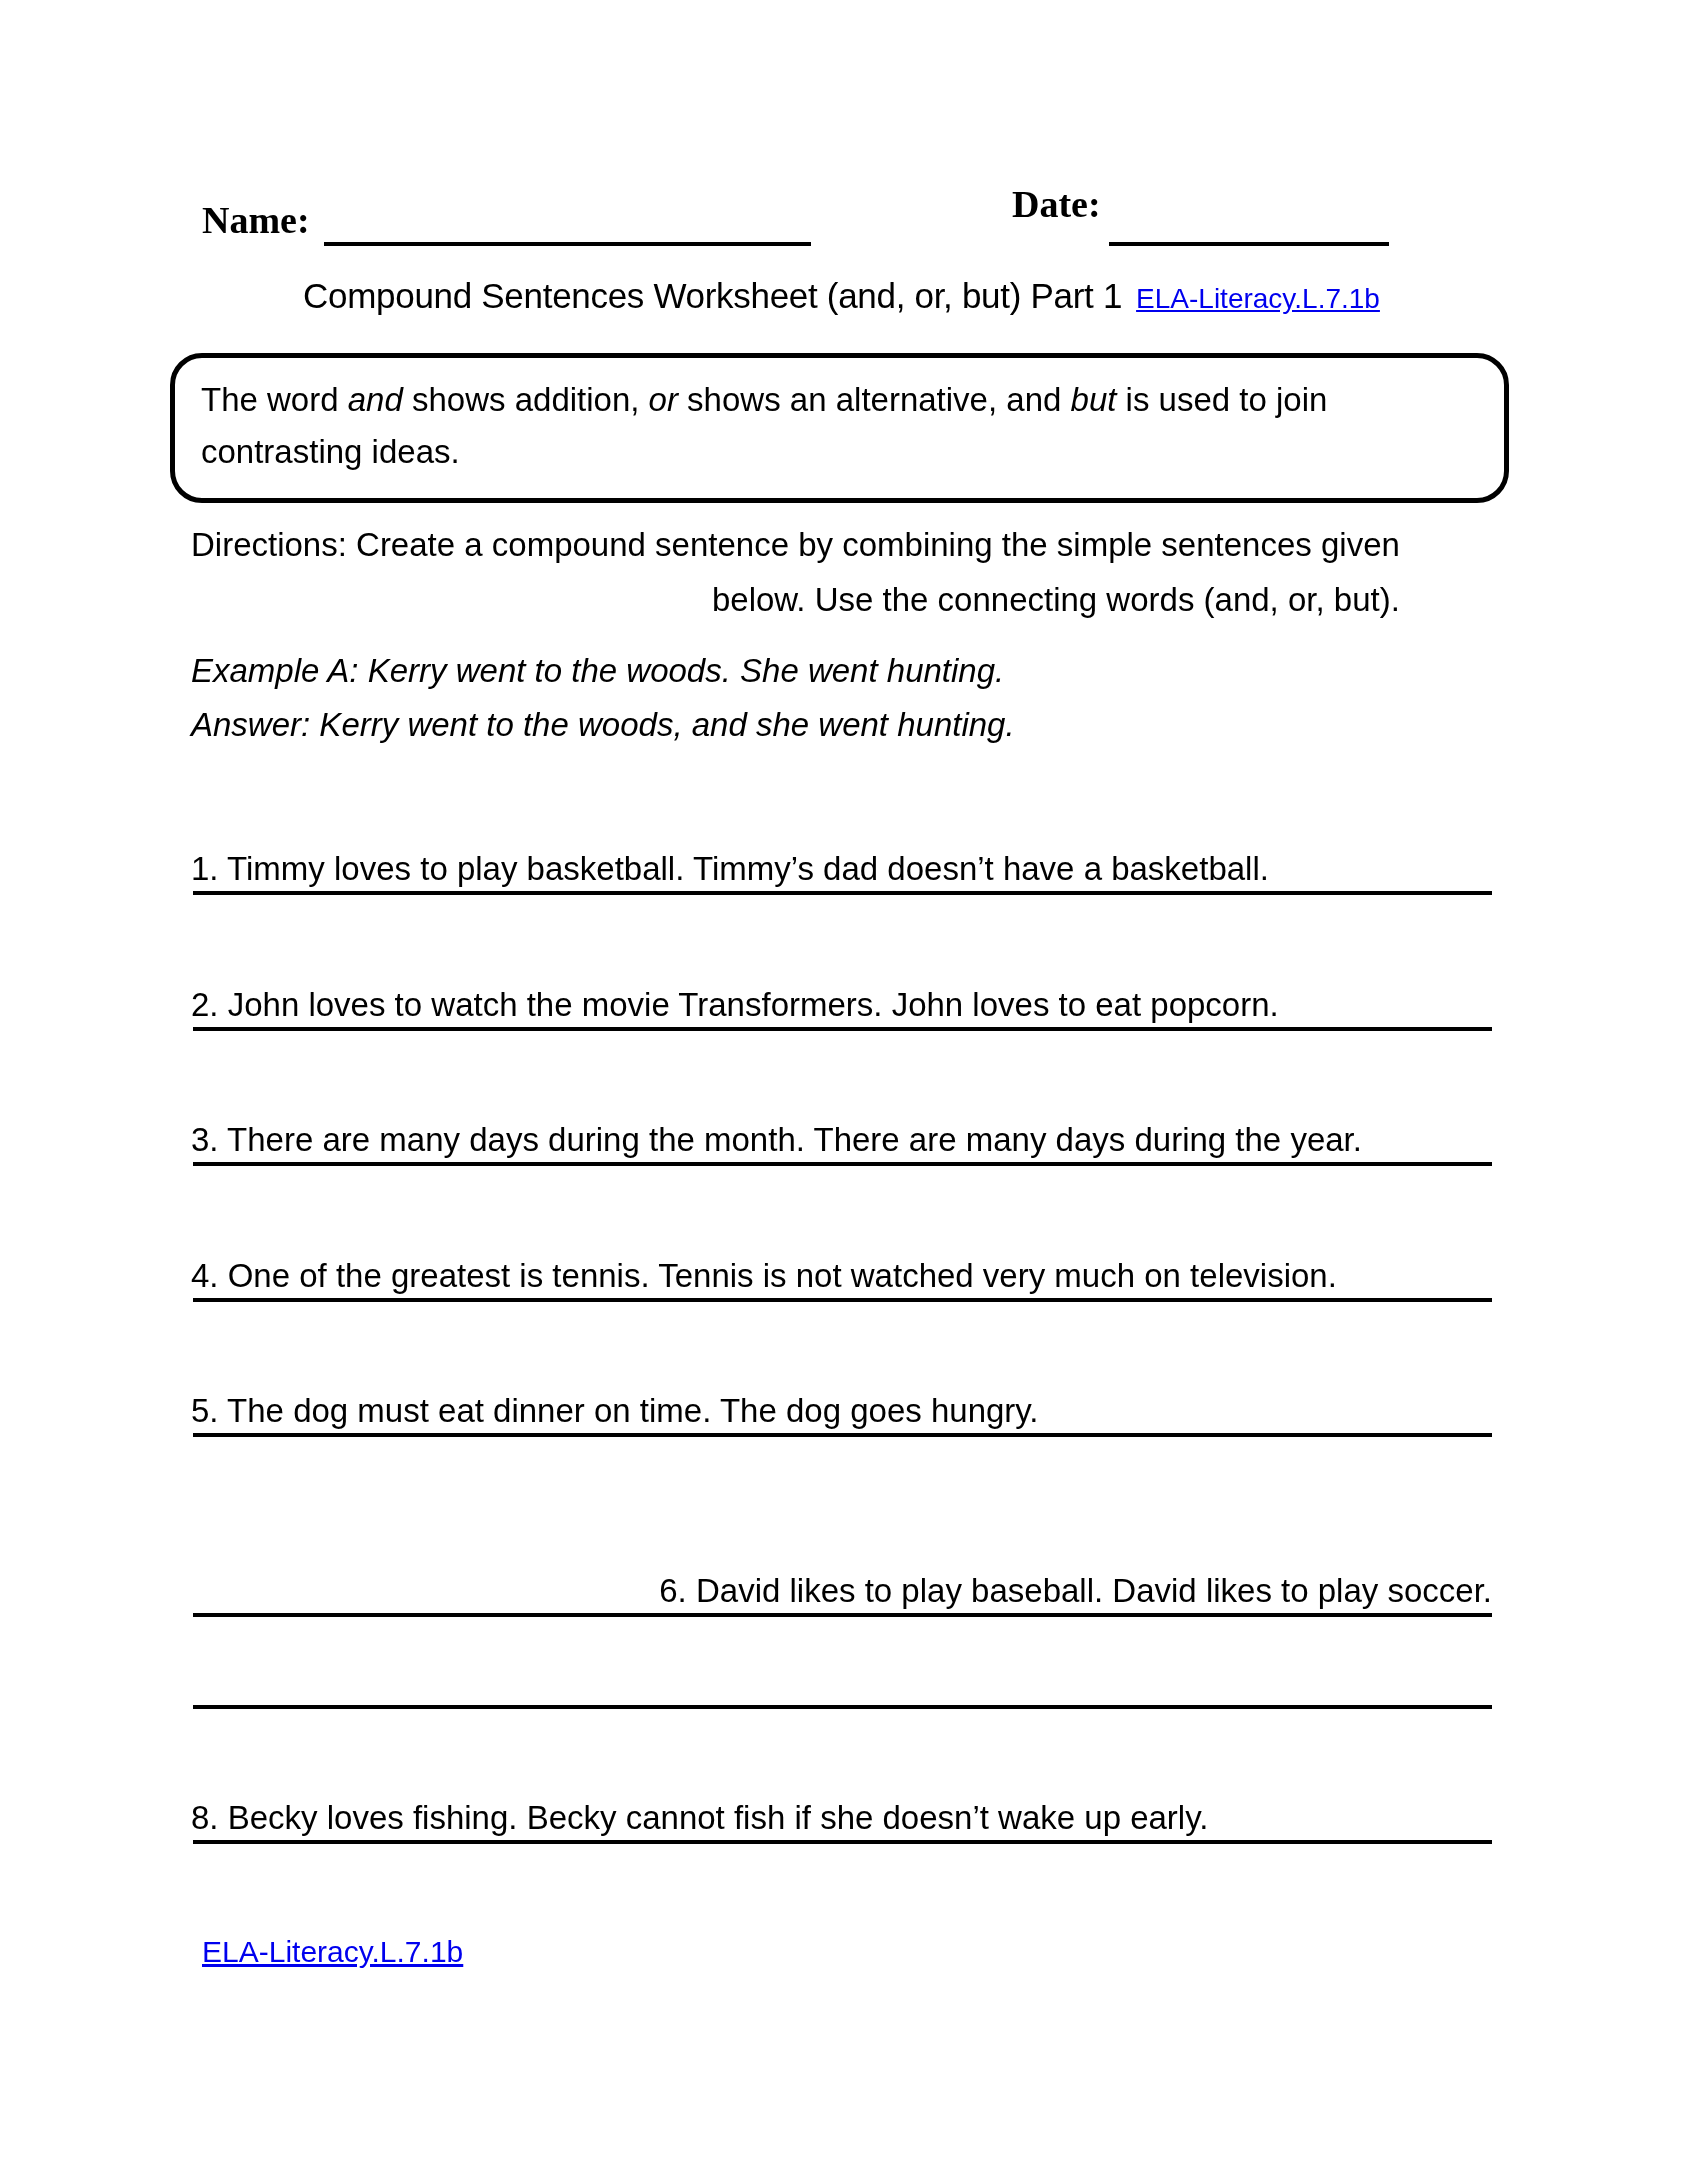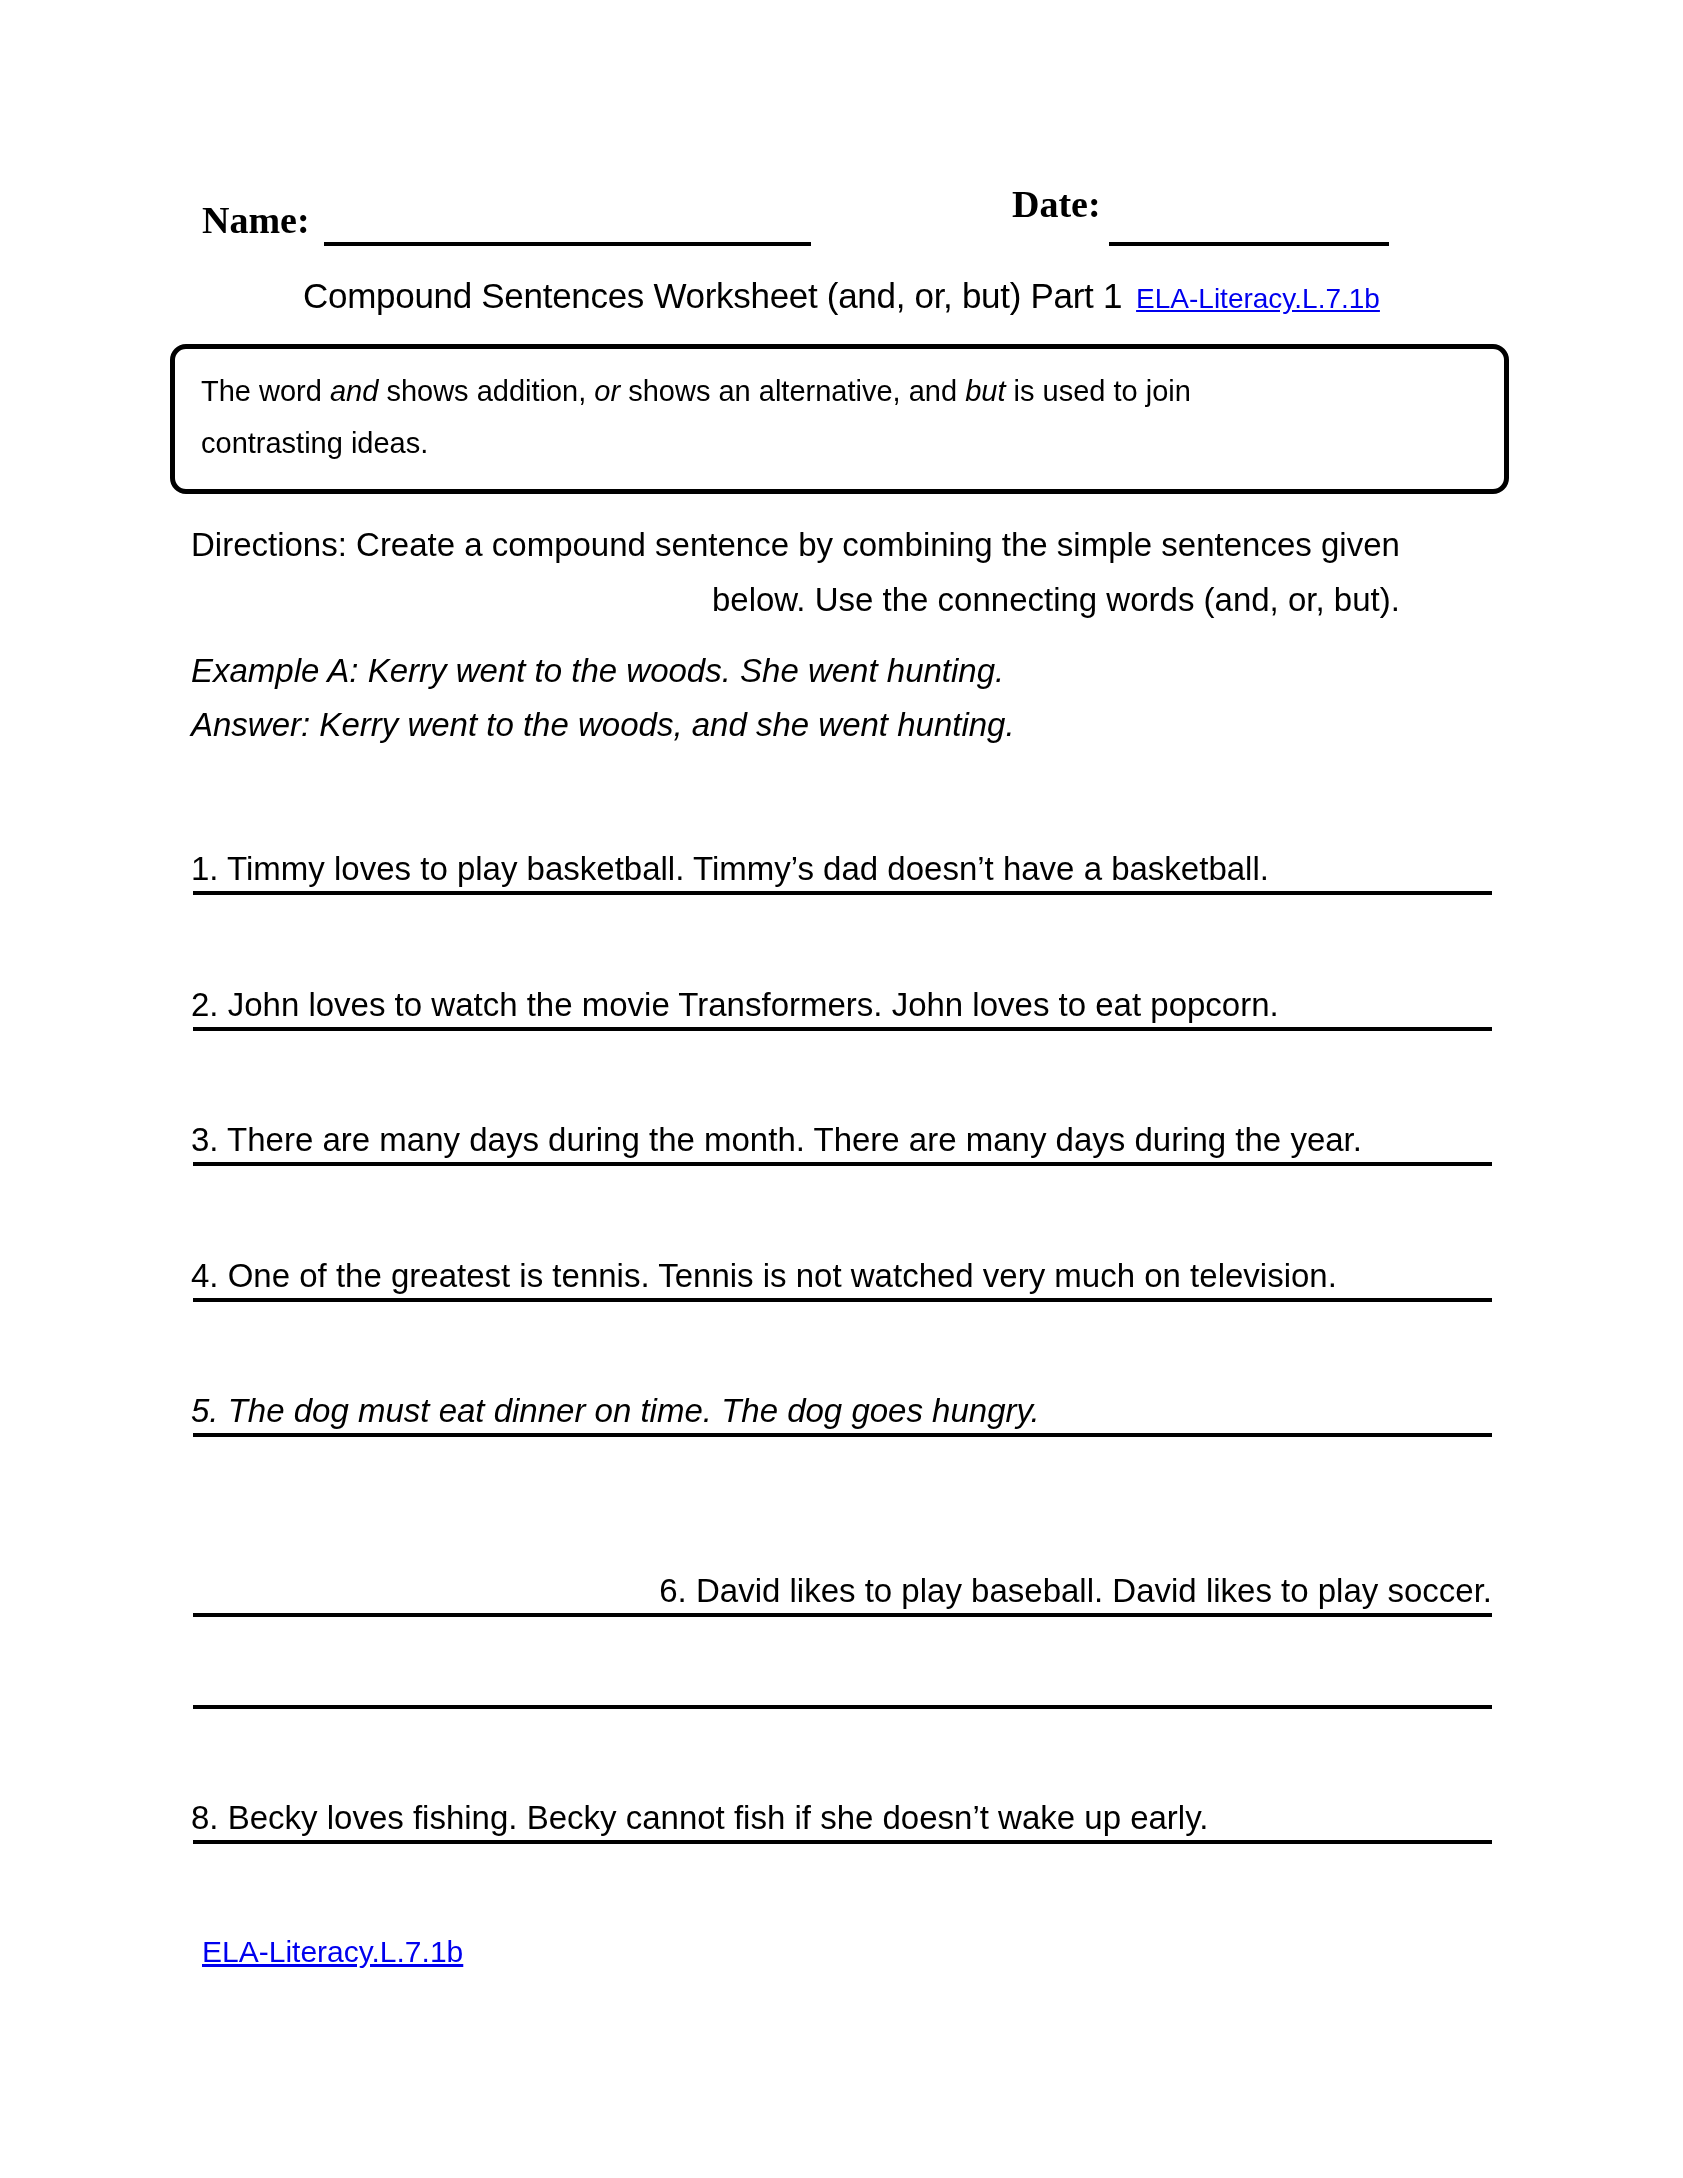--- a/index.html
+++ b/index.html
@@ -51,27 +51,27 @@
   .title-link{
     font-size:28px;
     color:var(--link-blue);
     text-decoration:underline;
     margin-left:14px;
   }
 
   
   .info-box{
     position:absolute;
-    left:170px;top:344px;
+    left:170px;top:353px;
     width:1339px;
     box-sizing:border-box;
     border:5px solid var(--text);
-    border-radius:16px;
+    border-radius:32px;
     padding:16px 26px 20px 26px;
-    font-size:29px;
+    font-size:33px;
     line-height:52px;
   }
   .box-line{white-space:nowrap;}
   .box-line .it{font-style:italic;}
 
   
   .directions{
     position:absolute;
     left:191px;top:517px;
     font-size:33px;
@@ -159,21 +159,21 @@
     <div class="item-blank"></div>
   </div>
       <div class="item" style="top: 1073px;">
     <div class="item-text">3. There are many days during the month. There are many days during the year.</div>
     <div class="item-blank"></div>
   </div>
       <div class="item" style="top: 1209px;">
     <div class="item-text">4. One of the greatest is tennis. Tennis is not watched very much on television.</div>
     <div class="item-blank"></div>
   </div>
-      <div class="item" style="top: 1344px; font-style: italic;">
+      <div class="item" style="top: 1344px;">
     <div class="item-text">5. The dog must eat dinner on time. The dog goes hungry.</div>
     <div class="item-blank"></div>
   </div>
       <div class="item" style="top: 1524px; text-align: right;">
     <div class="item-text">6. David likes to play baseball. David likes to play soccer.</div>
     <div class="item-blank"></div>
   </div>
       <div class="item" style="top: 1616px;">
     <div class="item-blank"></div>
   </div>

